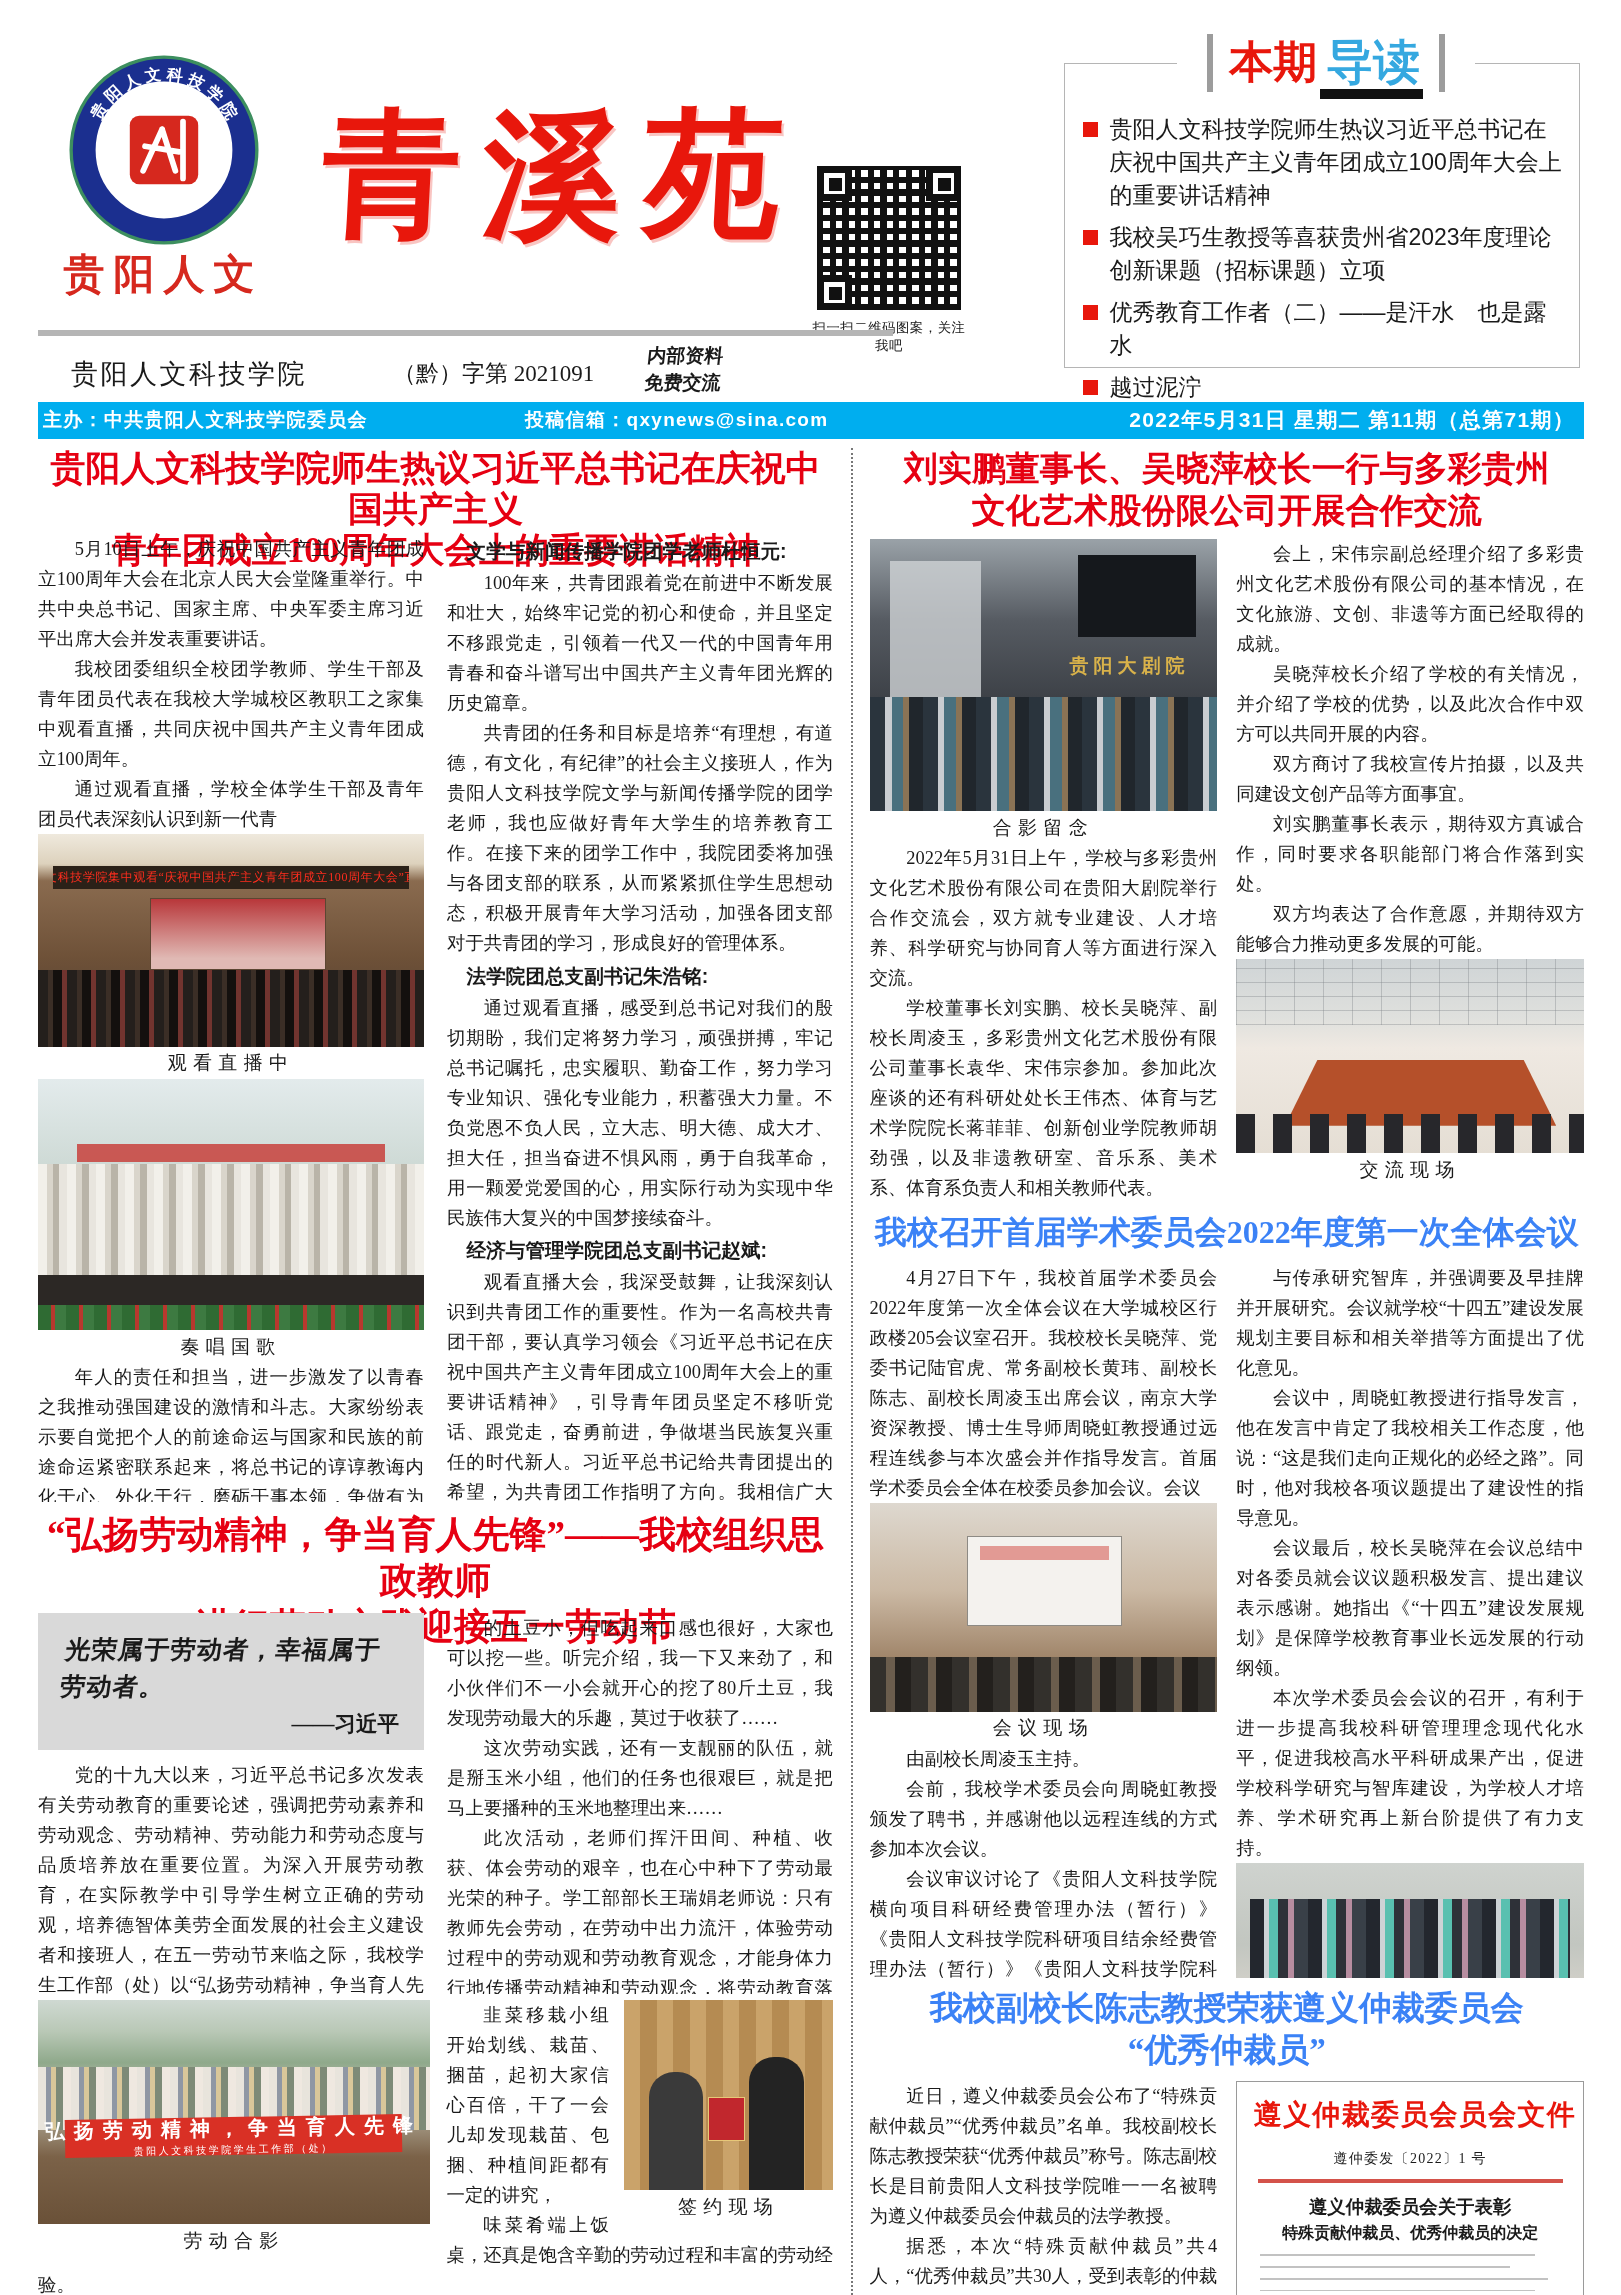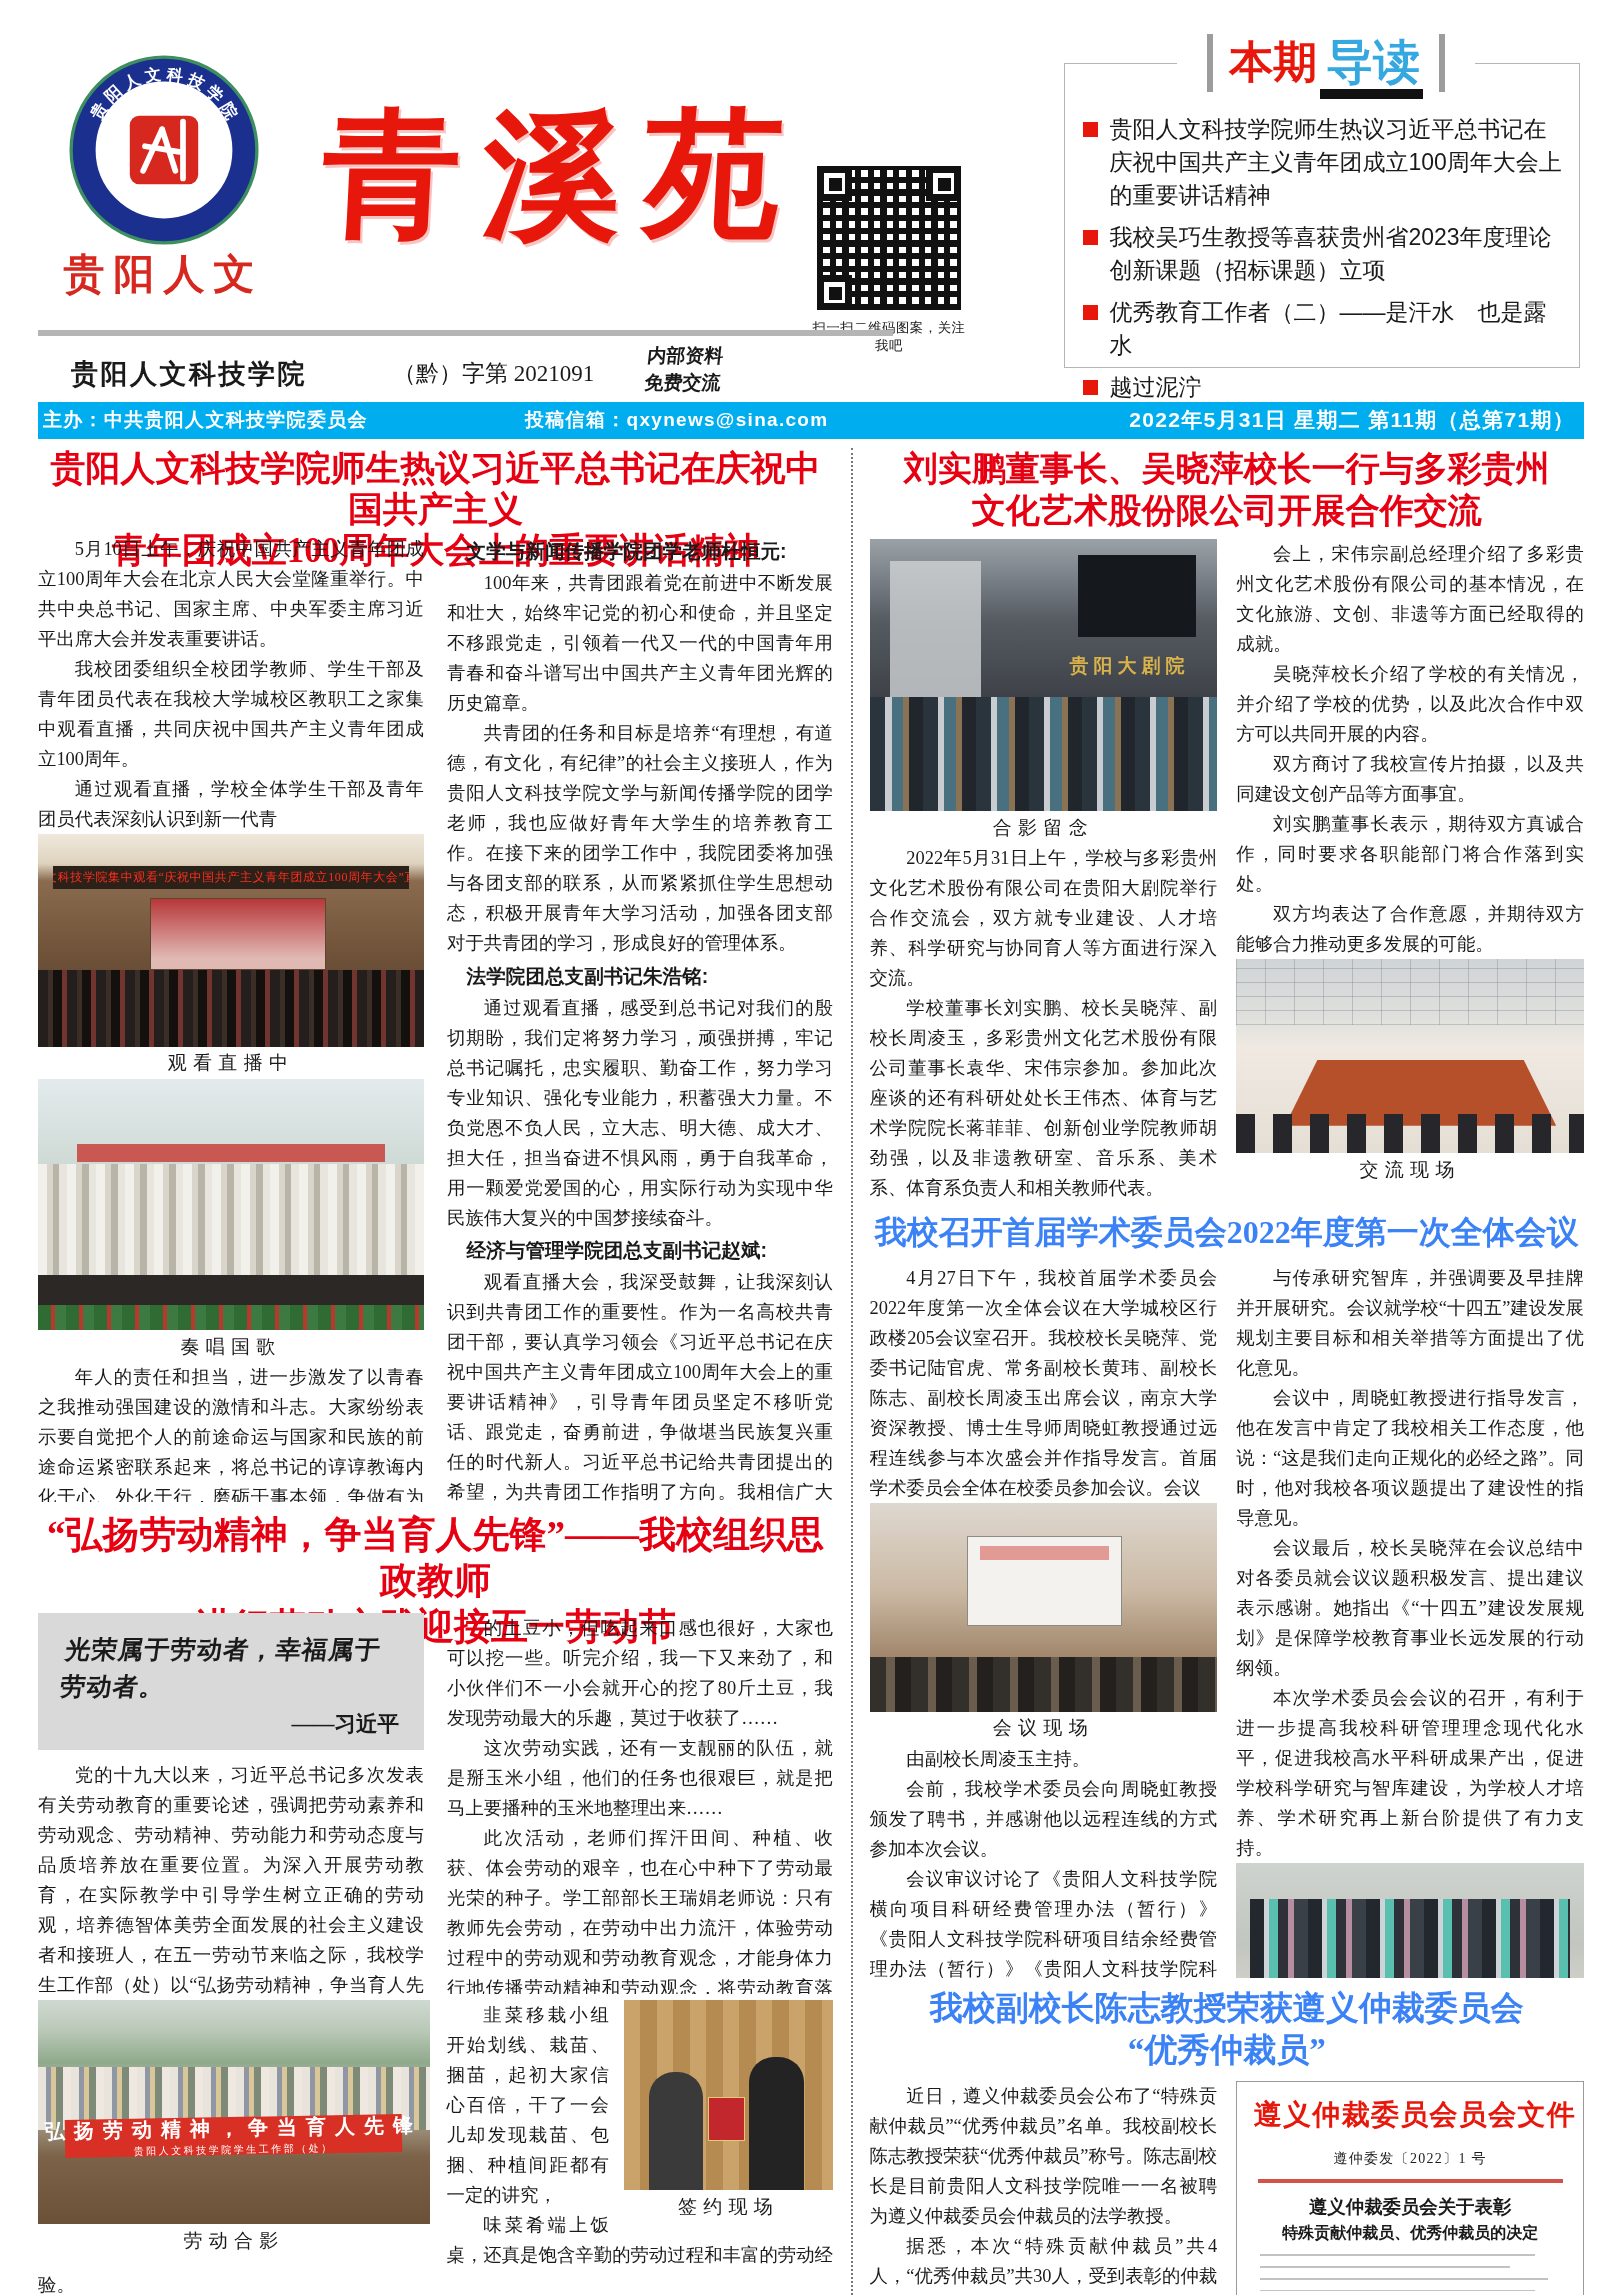--- a/index.html
+++ b/index.html
@@ -26,21 +26,21 @@
     width:144px;height:144px;margin:0 auto;position:relative;background:#fff;border:3.8px solid #fff;
     background-image:
       repeating-linear-gradient(0deg,#111 0 6.3px,transparent 6.3px 12.7px),
       repeating-linear-gradient(90deg,#111 0 6.3px,#fff 6.3px 12.7px);
   }
   .qr .fp{position:absolute;width:35px;height:35px;background:#fff;border:7.6px solid #111;box-sizing:border-box;}
   .qr .fp::after{content:"";position:absolute;left:5px;top:5px;width:12.7px;height:12.7px;background:#111;}
   .qr .fp1{left:0;top:0;} .qr .fp2{right:0;top:0;} .qr .fp3{left:0;bottom:0;}
   .qr-cap{font-size:13.3px;margin-top:6.3px;letter-spacing:0.6px;font-family:"Liberation Sans",sans-serif;}
   .head-rule{position:absolute;left:0;top:286px;width:855px;height:5.7px;background:#b5b5b5;}
-  .pub-name{position:absolute;left:33px;top:312px;font-size:27px;font-weight:bold;letter-spacing:2.5px;}
+  .pub-name{position:absolute;left:33px;top:312px;font-size:27px;font-weight:normal;letter-spacing:2.5px;}
   .license{position:absolute;left:355px;top:314px;font-size:23px;}
   .internal{position:absolute;left:608px;top:298px;font-size:19px;font-weight:bold;line-height:27px;text-align:center;transform:skewX(-6deg);}
 
   
   .guide{position:absolute;left:1026px;top:19px;width:514px;height:303px;border:1.9px solid #b5b5b5;}
   .guide-title{position:absolute;left:8px;right:0;top:-33px;text-align:center;}
   .guide-title .inner{display:inline-block;background:#fff;padding:0 16.5px;white-space:nowrap;}
   .vbar{display:inline-block;width:5.7px;height:58px;background:#9c9c9c;vertical-align:middle;margin:0 14px;}
   .gt-red{font-size:44px;font-weight:bold;color:#e8170c;font-family:"Liberation Sans",sans-serif;vertical-align:middle;}
   .gt-blue{font-size:47px;font-weight:bold;color:#35a8e0;font-family:"Liberation Sans",sans-serif;vertical-align:middle;border-bottom:10px solid #111;padding:0 2.5px 1.3px 6.3px;}

